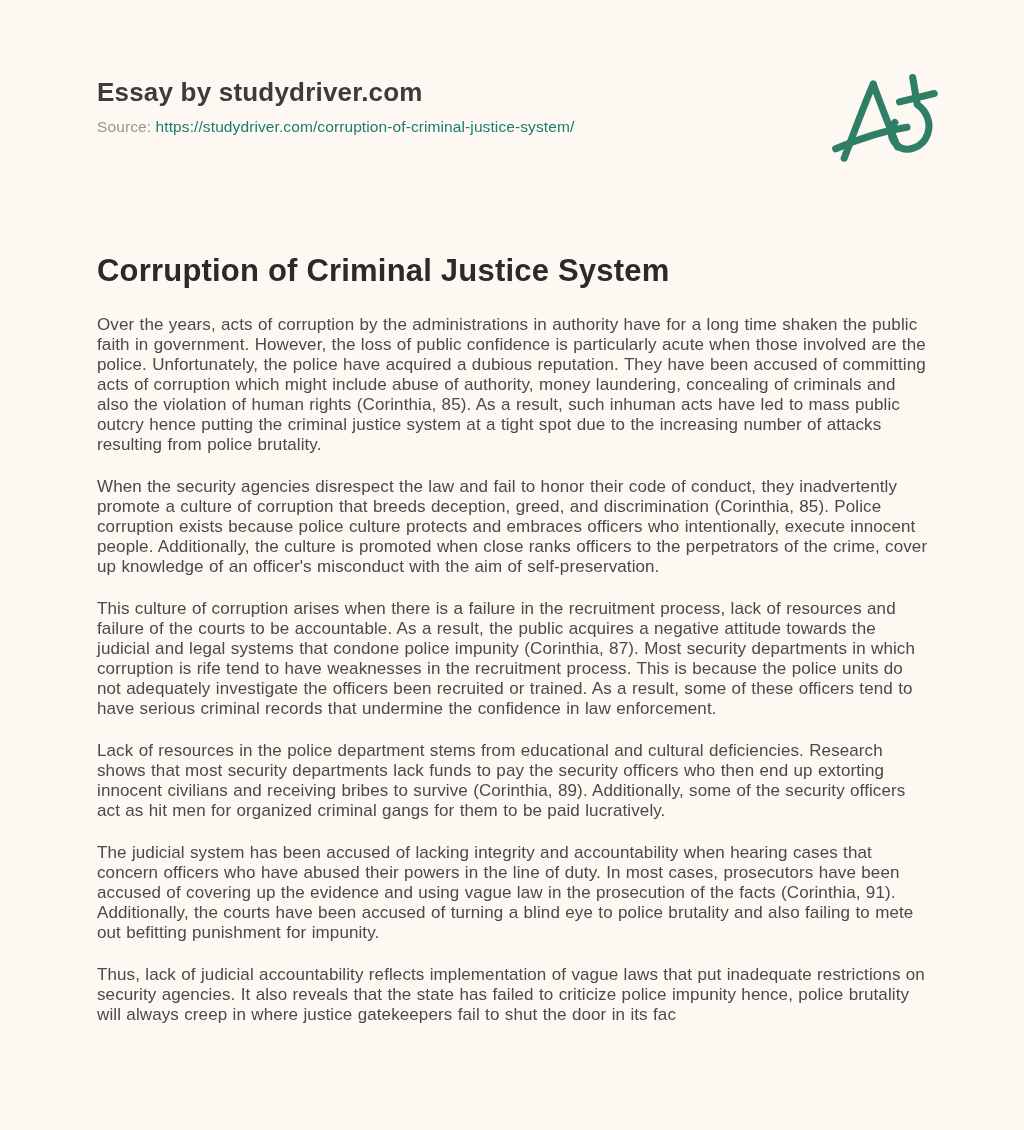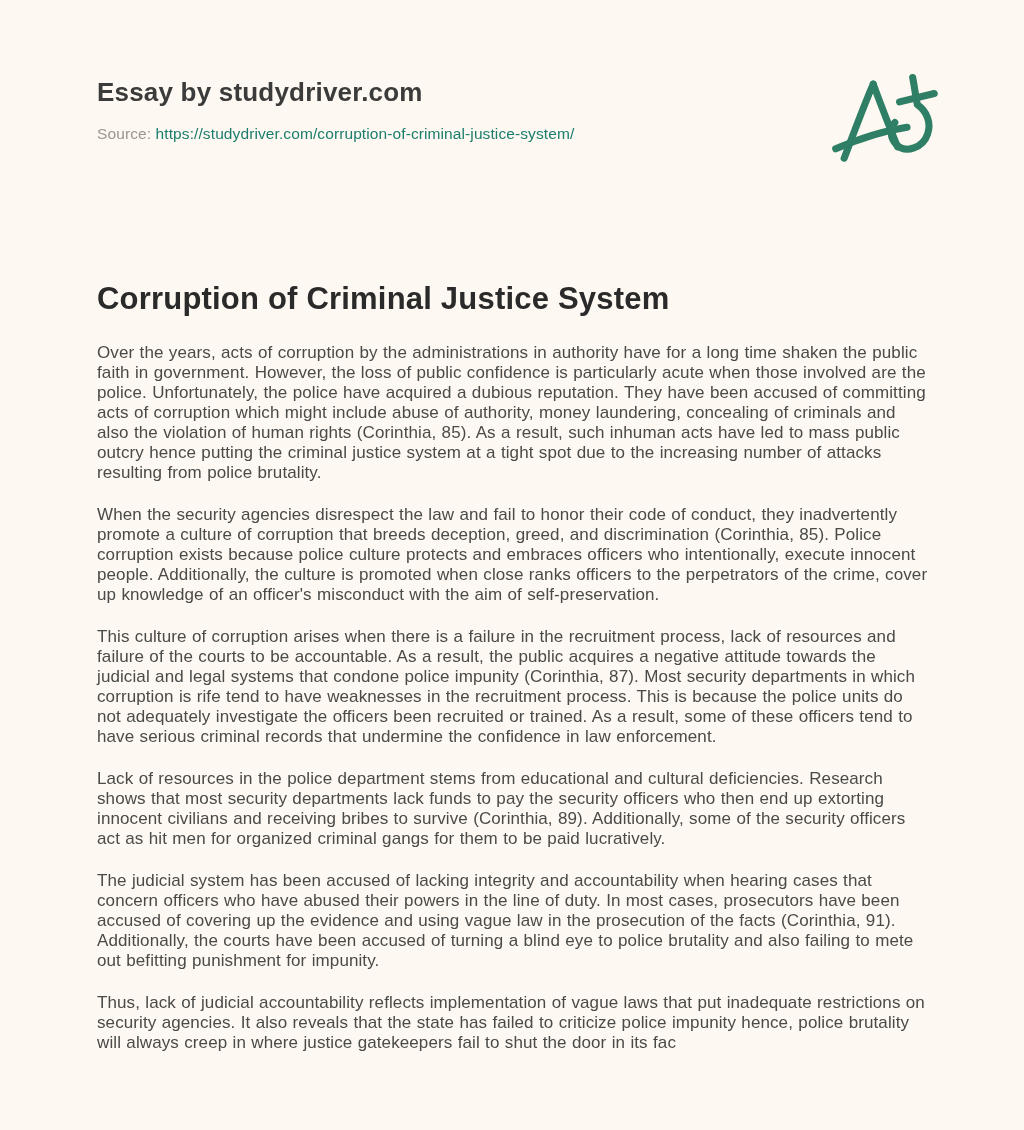--- a/index.html
+++ b/index.html
@@ -31,21 +31,21 @@
     align-items: flex-start;
   }
   .byline {
     font-size: 26px;
     font-weight: 700;
     color: var(--heading-text);
     letter-spacing: 0.2px;
     margin-top: 5px;
   }
   .source-line {
-    margin-top: 17px;
+    margin-top: 10px;
     font-size: 15.5px;
     letter-spacing: 0.1px;
     white-space: nowrap;
   }
   .source-label { color: var(--muted-text); }
   .source-link {
     color: var(--link);
     text-decoration: none;
   }
   .logo-wrap {
@@ -55,21 +55,21 @@
   }
   .logo-wrap svg { display: block; }
   .logo-wrap path {
     fill: none;
     stroke: var(--logo);
     stroke-width: 7.5;
     stroke-linecap: round;
     stroke-linejoin: round;
   }
   .title {
-    margin-top: 118px;
+    margin-top: 90px;
     font-size: 31px;
     font-weight: 700;
     color: var(--title-text);
     letter-spacing: 0.2px;
   }
   .content { margin-top: 26px; }
   .content p {
     font-size: 17px;
     line-height: 20px;
     color: var(--body-text);

